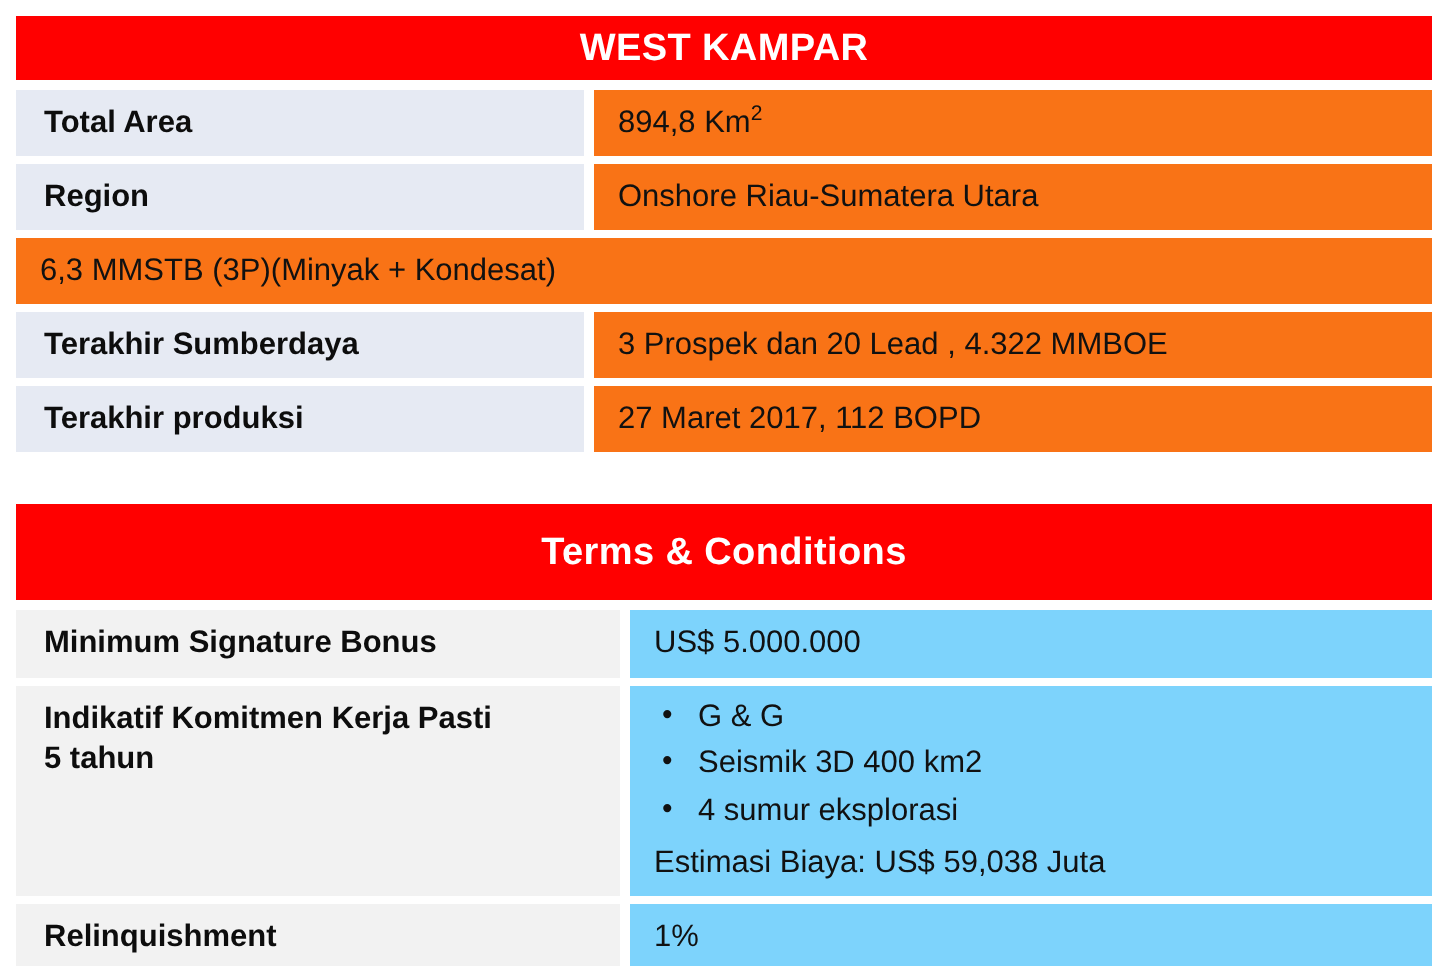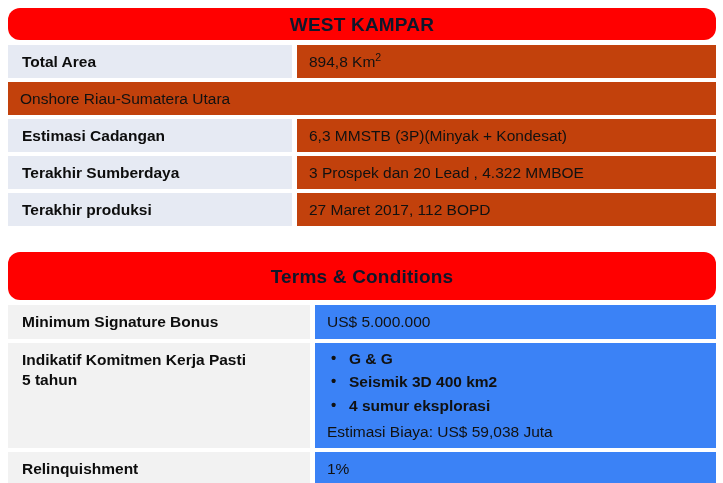--- a/index.html
+++ b/index.html
@@ -25,30 +25,29 @@
   .info-table {
     position: absolute;
     left: 8px;
     width: 708px;
     border-collapse: separate;
     border-spacing: 0;
   }
 
   .table-header {
     background: #ff0000;
-    color: #0f172a;
+    color: #ffffff;
     font-weight: bold;
     font-size: 19px;
     text-align: center;
     letter-spacing: 0.2px;
     line-height: 1;
     display: flex;
     align-items: center;
     justify-content: center;
-    border-radius: 12px;
   }
 
   .rows {
     display: flex;
     flex-direction: column;
   }
 
   .row {
     display: flex;
     flex-direction: row;
@@ -84,55 +83,54 @@
   #table-main .table-header { height: 32px; }
   #table-main .rows { margin-top: 5px; }
   #table-main .row { min-height: 33px; }
   #table-main .cell-label {
     width: 284px;
     background: #e6eaf3;
     margin-right: 5px;
   }
   #table-main .cell-value {
     flex: 1;
-    background: #c2410c;
+    background: #f97316;
   }
 
   
   #table-terms { top: 252px; }
   #table-terms .table-header { height: 48px; }
   #table-terms .rows { margin-top: 5px; }
   #table-terms .row { min-height: 32px; }
   #table-terms .cell-label {
     width: 302px;
     background: #f2f2f2;
     margin-right: 5px;
     align-items: flex-start;
     padding-top: 7px;
   }
   #table-terms .cell-value {
     flex: 1;
-    background: #3b82f6;
+    background: #7dd3fc;
     padding-top: 7px;
     padding-bottom: 7px;
   }
   #table-terms .row.tight .cell-label { align-items: center; padding-top: 6px; }
 
   .bullet-list {
     list-style: none;
     margin: 0;
     padding: 0;
   }
   .bullet-list li {
     position: relative;
     padding-left: 22px;
     margin: 0 0 5px 0;
     font-size: 15.5px;
     line-height: 1.2;
-    font-weight: bold;
   }
   .bullet-list li:before {
     content: "\2022";
     position: absolute;
     left: 4px;
     top: -1px;
     font-size: 15px;
   }
   .note-line {
     font-size: 15.5px;
@@ -154,25 +152,25 @@
     <div class="rows">
 
       <div class="row">
         <div class="cell-label">Total Area</div>
         <div class="cell-value">
           <span><span>894,8 Km</span><sup>2</sup></span>
         </div>
       </div>
 
       <div class="row">
+        <div class="cell-label">Region</div>
         <div class="cell-value">Onshore Riau-Sumatera Utara</div>
       </div>
 
       <div class="row">
-        <div class="cell-label">Estimasi Cadangan</div>
         <div class="cell-value">6,3 MMSTB (3P)(Minyak + Kondesat)</div>
       </div>
 
       <div class="row">
         <div class="cell-label">Terakhir Sumberdaya</div>
         <div class="cell-value">3 Prospek dan 20 Lead , 4.322 MMBOE</div>
       </div>
 
       <div class="row">
         <div class="cell-label">Terakhir produksi</div>

